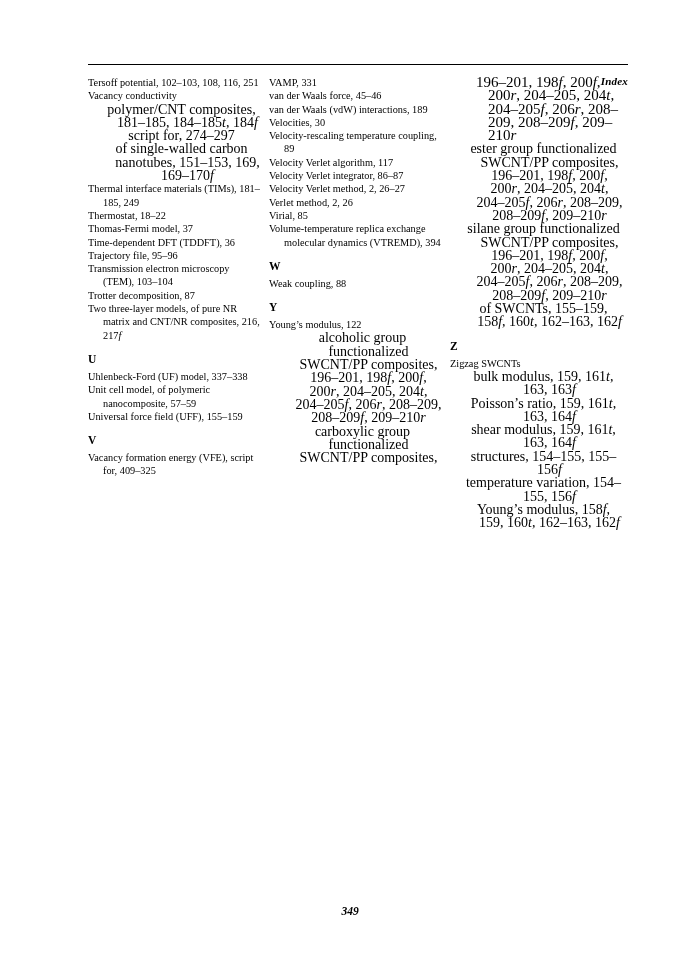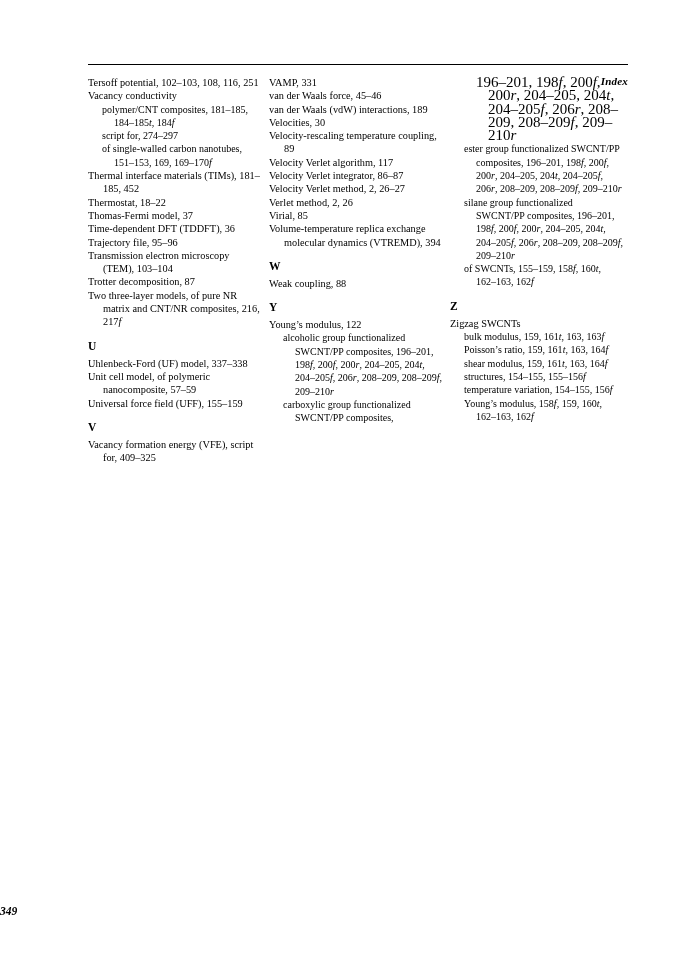--- a/index.html
+++ b/index.html
@@ -54,25 +54,26 @@
     box-sizing: border-box;
   }
   .e0 {
     font-size: 10.3px;
     line-height: 13.3px;
     padding-left: 15px;
     text-indent: -15px;
     margin: 0;
   }
   .e1 {
-    font-size: 10px;
+    font-size: 14px;
     line-height: 13.3px;
     padding-left: 26px;
     text-indent: -12px;
     margin: 0;
+    text-align: center;
   }
   .e2 {
     font-size: 15px;
     line-height: 13.3px;
     padding-left: 38px;
     text-indent: -12px;
     margin: 0;
   }
   .letter {
     font-size: 11.5px;
@@ -81,20 +82,21 @@
     line-height: 13px;
   }
   i {
     font-style: italic;
   }
   .folio {
     position: absolute;
     left: 0;
     top: 905px;
     width: 700px;
+    text-align: center;
     font-size: 11.5px;
     font-weight: bold;
     font-style: italic;
     font-family: "Liberation Serif", serif;
   }
 </style>
 </head>
 <body>
 
 <div class="page">
@@ -102,21 +104,21 @@
   <div class="header">Index</div>
   <div class="header-rule"></div>
 
   <div class="columns">
     <div class="col">
         <div class="e0">Tersoff potential, 102–103, 108, 116, 251</div>
         <div class="e0">Vacancy conductivity</div>
         <div class="e1">polymer/CNT composites, 181–185, 184–185<i>t</i>, 184<i>f</i></div>
         <div class="e1">script for, 274–297</div>
         <div class="e1">of single-walled carbon nanotubes, 151–153, 169, 169–170<i>f</i></div>
-        <div class="e0">Thermal interface materials (TIMs), 181–185, 452</div>
+        <div class="e0">Thermal interface materials (TIMs), 181–185, 249</div>
         <div class="e0">Thermostat, 18–22</div>
         <div class="e0">Thomas-Fermi model, 37</div>
         <div class="e0">Time-dependent DFT (TDDFT), 36</div>
         <div class="e0">Trajectory file, 95–96</div>
         <div class="e0">Transmission electron microscopy (TEM), 103–104</div>
         <div class="e0">Trotter decomposition, 87</div>
         <div class="e0">Two three-layer models, of pure NR matrix and CNT/NR composites, 216, 217<i>f</i></div>
         <div class="letter">U</div>
         <div class="e0">Uhlenbeck-Ford (UF) model, 337–338</div>
         <div class="e0">Unit cell model, of polymeric nanocomposite, 57–59</div>

